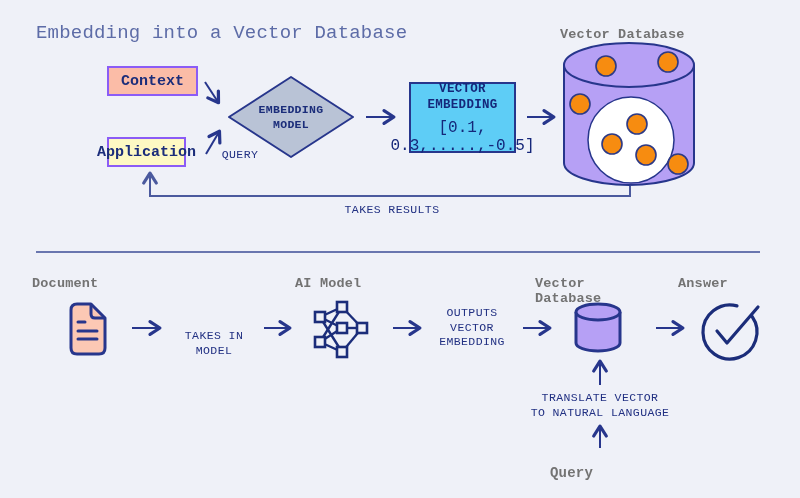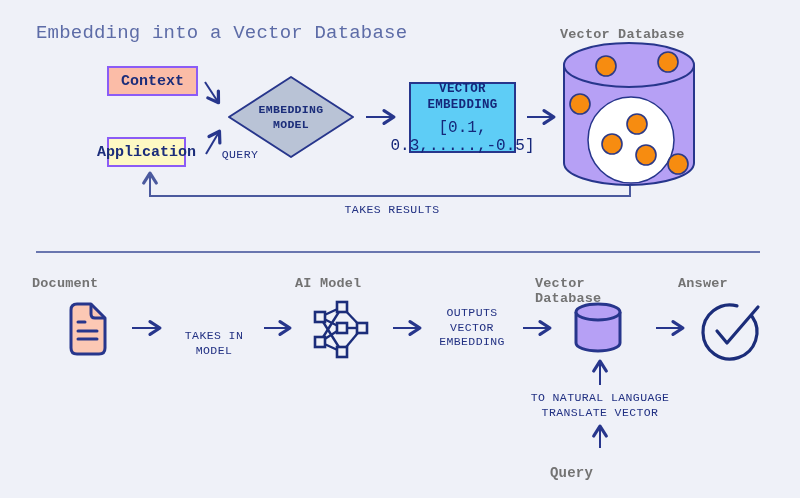--- a/index.html
+++ b/index.html
@@ -169,20 +169,20 @@
     <path d="M4,11 V42 A22,8 0 0 0 48,42 V11" fill="#b6a0f5" stroke="#27368c" stroke-width="3"></path>
     <ellipse cx="26" cy="11" rx="22" ry="8" fill="#b6a0f5" stroke="#27368c" stroke-width="3"></ellipse>
   </svg>
 
   <svg class="abs" style="left:699px; top:299px;" width="64" height="66" viewBox="0 0 64 66">
     <path d="M53.1,17.5 A27,27 0 1 1 38,6.9" fill="none" stroke="#1b2d7a" stroke-width="3.2" stroke-linecap="round"></path>
     <path d="M18,32 L28,44 L59,8" fill="none" stroke="#1b2d7a" stroke-width="3.2" stroke-linecap="round" stroke-linejoin="round"></path>
   </svg>
 
   <div class="abs small-caps" style="left:515px; top:391px; width:170px;">
+    <span class="ln">TRANSLATE VECTOR</span>
     <span class="ln">TO NATURAL LANGUAGE</span>
-    <span class="ln">TRANSLATE VECTOR</span>
   </div>
 
   <div class="abs node-label" style="left:550px; top:459px; width:100px; font-size:14px;">Query</div>
 
 
 </div>
 
 </body></html>

